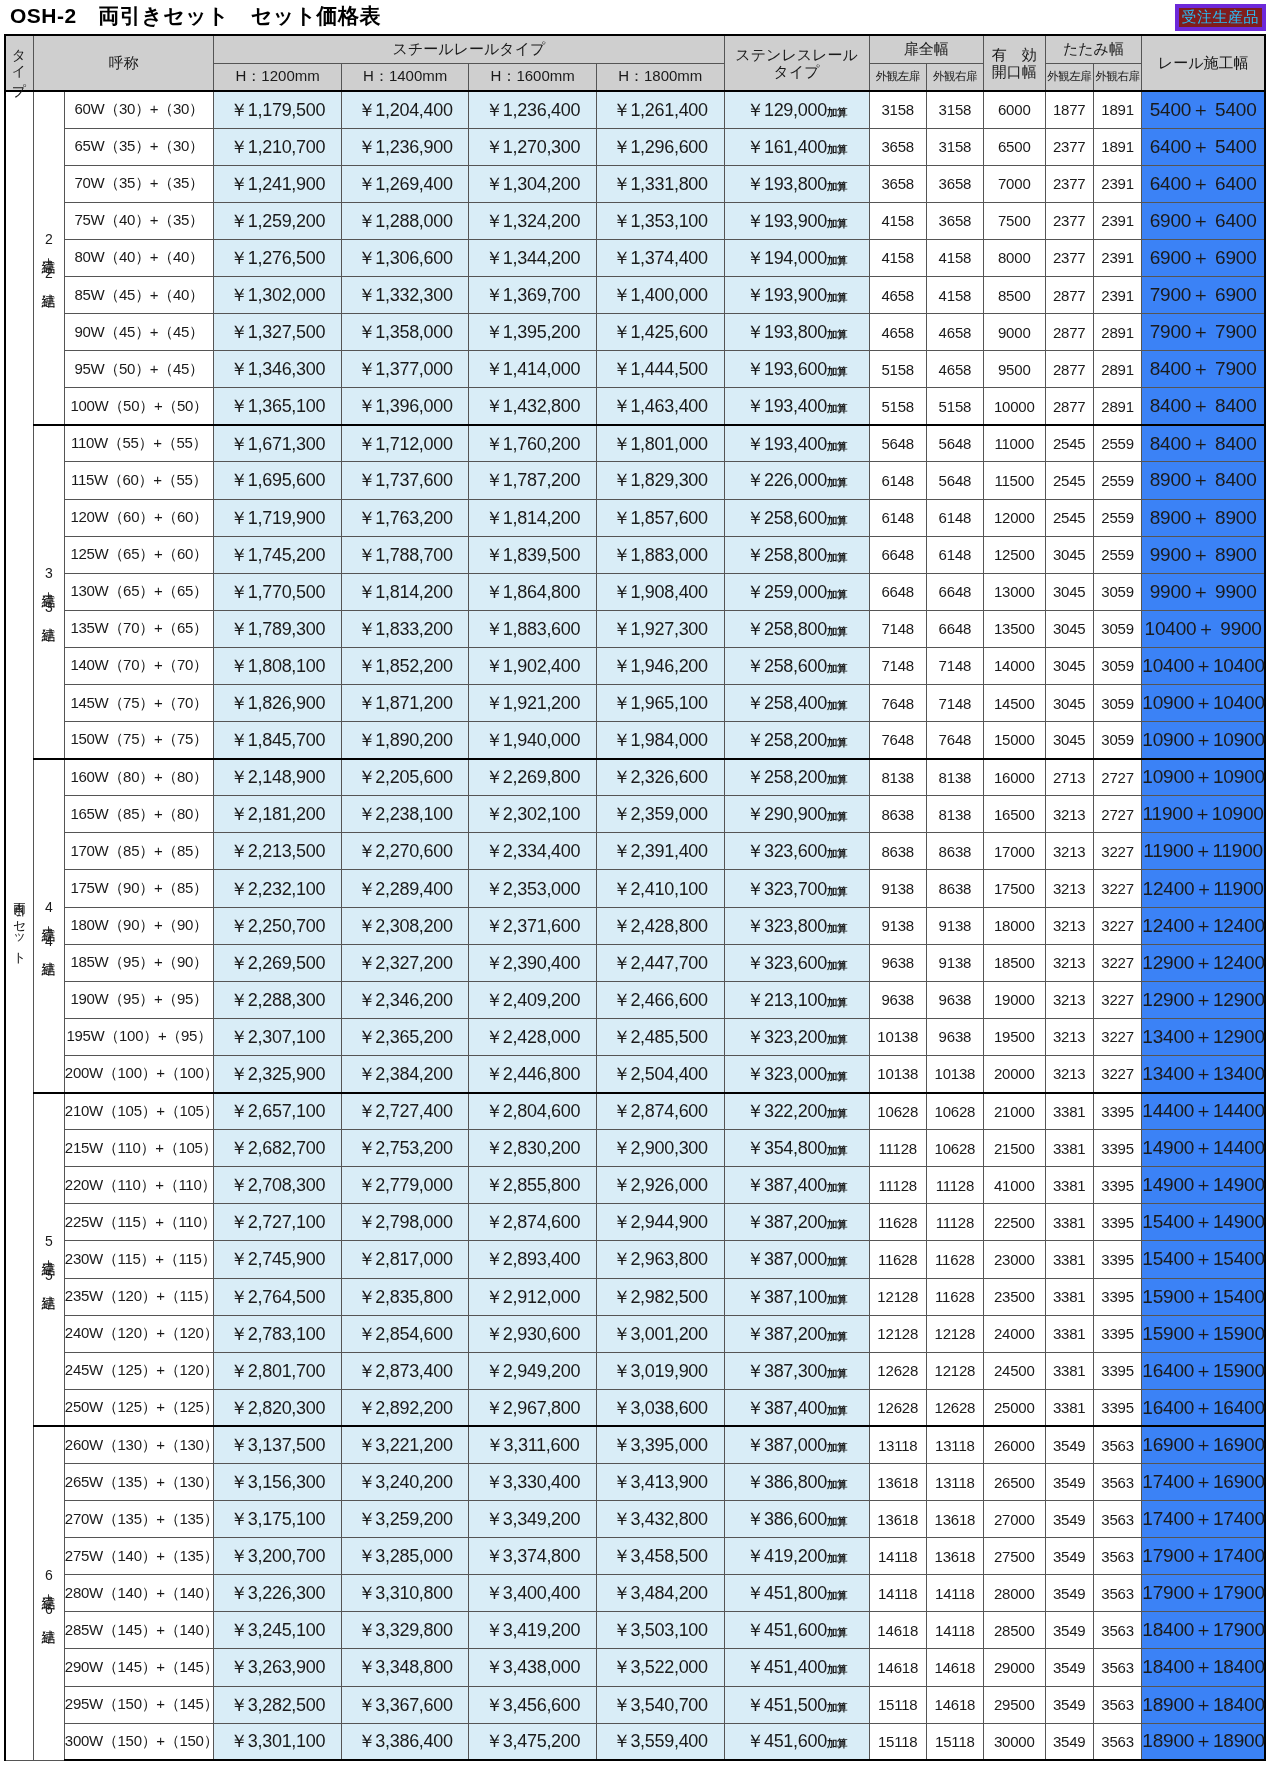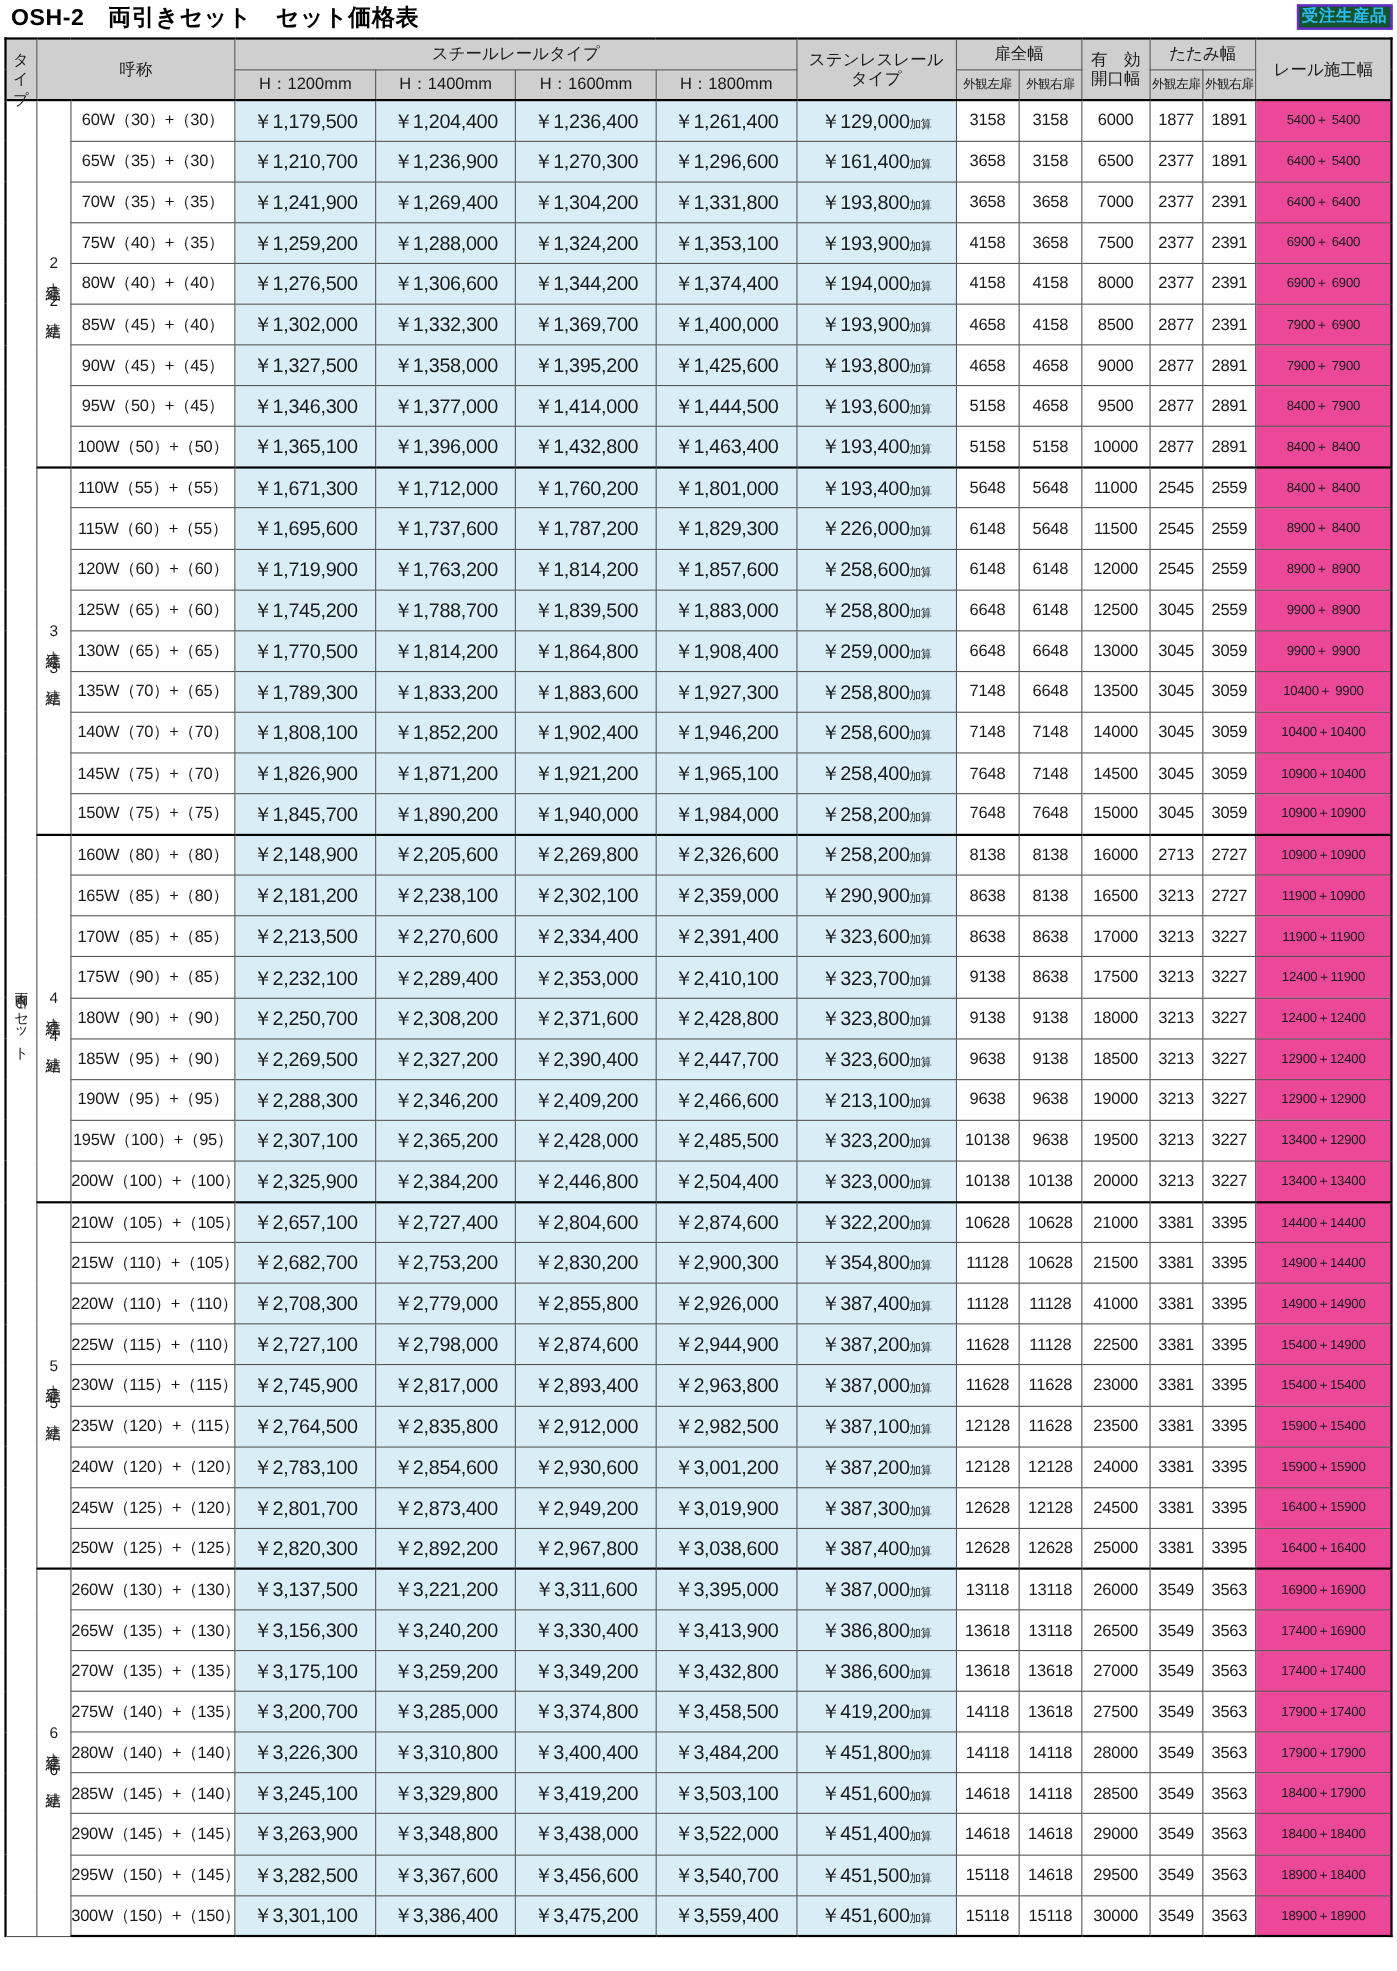--- a/index.html
+++ b/index.html
@@ -26,28 +26,28 @@
     left: 10px; top: 2px;
     font-size: 21px;
     font-weight: 700;
     letter-spacing: 0.5px;
     color: #000;
     white-space: nowrap;
   }
   .made-to-order {
     position: absolute;
     right: 4px; top: 4px;
-    border: 2px solid #6d28d9;
+    border: 4px solid #6d28d9;
     color: #29bdf7;
     font-size: 15px;
-    font-weight: 700;
+    font-weight: 400;
     padding: 0px 3px 1px 3px;
     line-height: 18px;
     letter-spacing: 0.5px;
-    background: #14532d;
+    background: #7f1d1d;
   }
   
   table.price {
     border-collapse: collapse;
     table-layout: fixed;
     width: 1262px;
     margin-left: 4px;
     font-size: 13px;
   }
   table.price td, table.price th {
@@ -116,33 +116,33 @@
     font-size: 18px;
     font-weight: 700;
     text-align: right;
     padding-right: 3px;
     white-space: nowrap;
     color: #000;
     letter-spacing: -0.3px;
   }
   td.sus .kasan {
     font-size: 10.5px;
-    font-weight: 400;
+    font-weight: 700;
     letter-spacing: -0.5px;
     margin-left: 0px;
   }
   td.dim {
     background: #fff;
     font-size: 15px;
     letter-spacing: -0.2px;
     color: #222;
   }
   td.rail {
-    background: #ec4899;
-    font-size: 12px;
+    background: #3b82f6;
+    font-size: 19px;
     letter-spacing: -0.2px;
     color: #222;
     white-space: nowrap;
   }
   .group-start td { border-top: 2px solid #000 !important; }
 
   
   .notes {
     margin: 9px 0 0 6px;
     font-size: 15.5px;

